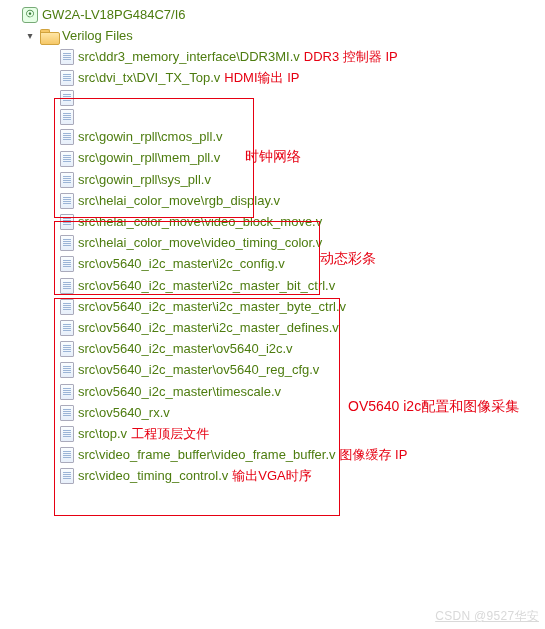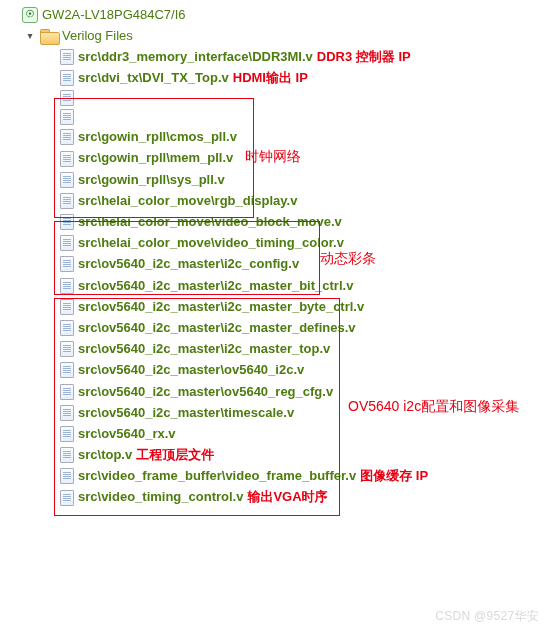--- a/index.html
+++ b/index.html
@@ -16,21 +16,21 @@
     .tree { padding: 4px 2px 8px 2px; line-height: 1.4; }
     .row {
       display: flex;
       align-items: center;
       padding: 1.5px 0 1.5px 4px;
       gap: 4px;
       white-space: nowrap;
     }
     .indent-0 { padding-left: 4px; }
     .indent-1 { padding-left: 22px; }
-    .indent-2 { padding-left: 58px; font-weight: bold; }
+    .indent-2 { padding-left: 58px; }
     .toggle {
       width: 12px;
       height: 12px;
       display: inline-flex;
       align-items: center;
       justify-content: center;
       font-size: 10px;
       color: #555;
     }
     .chip-icon {
@@ -105,20 +105,21 @@
       pointer-events: none;
       white-space: nowrap;
     }
     .watermark {
       position: absolute;
       right: 6px;
       bottom: 4px;
       color: #d9d9d9;
       font-size: 12px;
       letter-spacing: .3px;
+      text-decoration: underline;
     }
   </style>
 </head>
 <body>
 
 <div class="tree">
 
   <div class="row indent-0">
     <span class="toggle"></span>
     <span class="chip-icon">⦿</span>
@@ -186,24 +187,20 @@
   <div class="row indent-2">
       <span class="file-icon"></span>
       <span class="label">src\ov5640_i2c_master\i2c_master_byte_ctrl.v</span>
     </div>
   <div class="row indent-2">
       <span class="file-icon"></span>
       <span class="label">src\ov5640_i2c_master\i2c_master_defines.v</span>
     </div>
   <div class="row indent-2">
       <span class="file-icon"></span>
-      <span class="label">src\ov5640_i2c_master\i2c_master_top.v</span>
-    </div>
-  <div class="row indent-2">
-      <span class="file-icon"></span>
       <span class="label">src\ov5640_i2c_master\ov5640_i2c.v</span>
     </div>
   <div class="row indent-2">
       <span class="file-icon"></span>
       <span class="label">src\ov5640_i2c_master\ov5640_reg_cfg.v</span>
     </div>
   <div class="row indent-2">
       <span class="file-icon"></span>
       <span class="label">src\ov5640_i2c_master\timescale.v</span>
     </div>

